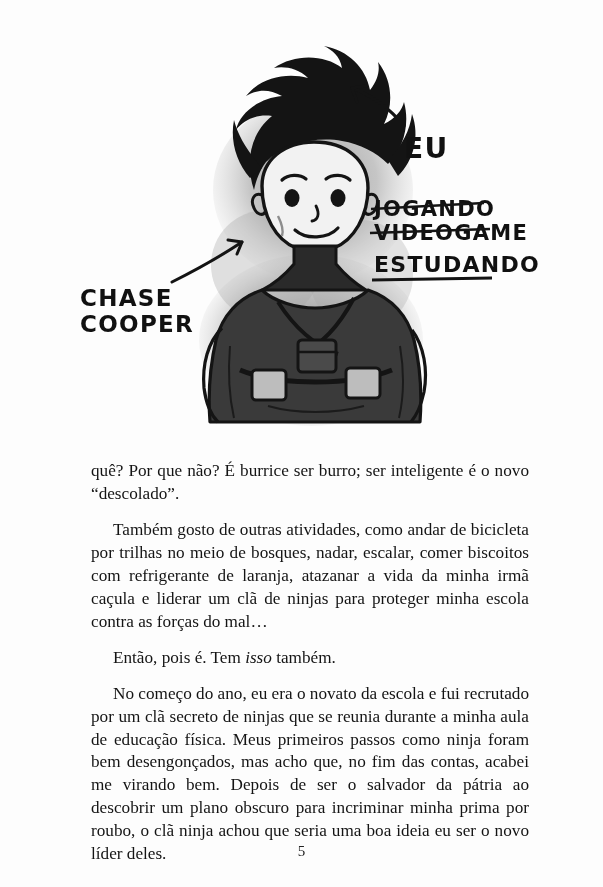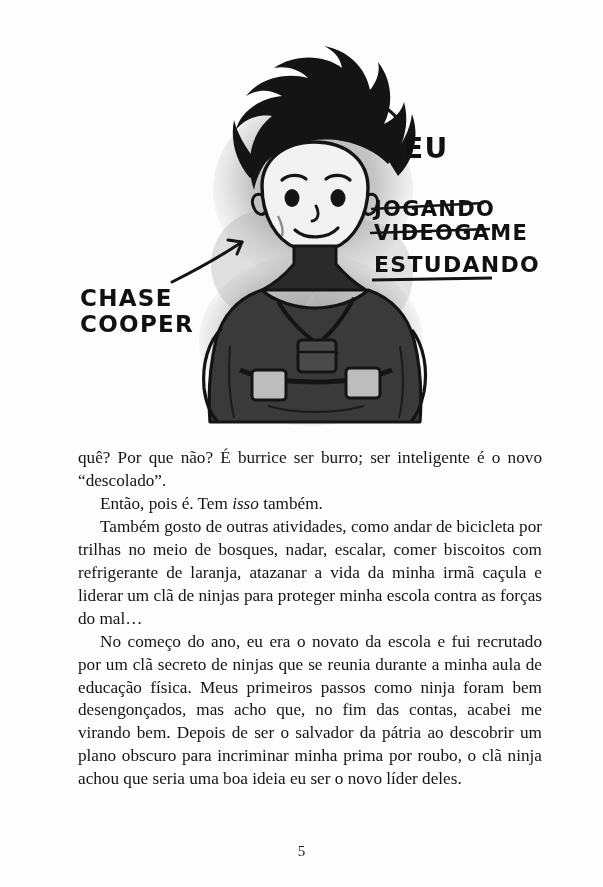--- a/index.html
+++ b/index.html
@@ -39,21 +39,21 @@
     left: 78px;
     top: 447px;
     width: 464px;
     font-size: 17.2px;
     line-height: 1.335;
     text-align: justify;
     color: #141414;
     font-family: "Liberation Serif", serif;
   }
   .textblock p {
-    margin: 0;
+    margin: 13px;
     text-indent: 0;
     hyphens: manual;
   }
   .textblock p.ind {
     text-indent: 22px;
   }
   .textblock p.last-line-left {
     text-align-last: left;
   }
   em { font-style: italic; }
@@ -189,20 +189,20 @@
 
       <g>
         <text class="hand" x="64" y="266" font-size="23">CHASE</text>
         <text class="hand" x="64" y="292" font-size="23">COOPER</text>
       </g>
     </svg>
   </div>
 
   <div class="textblock">
     <p class="last-line-left">quê? Por que não? É burrice ser burro; ser inteligente é o novo “descolado”.</p>
+    <p class="ind">Também gosto de outras atividades, como andar de bicicleta por trilhas no meio de bosques, nadar, escalar, comer biscoitos com refrigerante de laranja, atazanar a vida da minha irmã caçula e liderar um clã de ninjas para proteger minha escola contra as forças do mal…</p>
     <p class="ind last-line-left"><span>Então, pois é. Tem </span><em>isso</em><span> também.</span></p>
-    <p class="ind">Também gosto de outras atividades, como andar de bicicleta por trilhas no meio de bosques, nadar, escalar, comer biscoitos com refrigerante de laranja, atazanar a vida da minha irmã caçula e liderar um clã de ninjas para proteger minha escola contra as forças do mal…</p>
     <p class="ind">No começo do ano, eu era o novato da escola e fui recrutado por um clã secreto de ninjas que se reunia durante a minha aula de educação física. Meus primeiros passos como ninja foram bem desengonçados, mas acho que, no fim das contas, acabei me virando bem. Depois de ser o salvador da pátria ao descobrir um plano obscuro para incriminar minha prima por roubo, o clã ninja achou que seria uma boa ideia eu ser o novo líder deles.</p>
   </div>
 
   <div class="folio">5</div>
 
 </div>
 
 </body></html>

